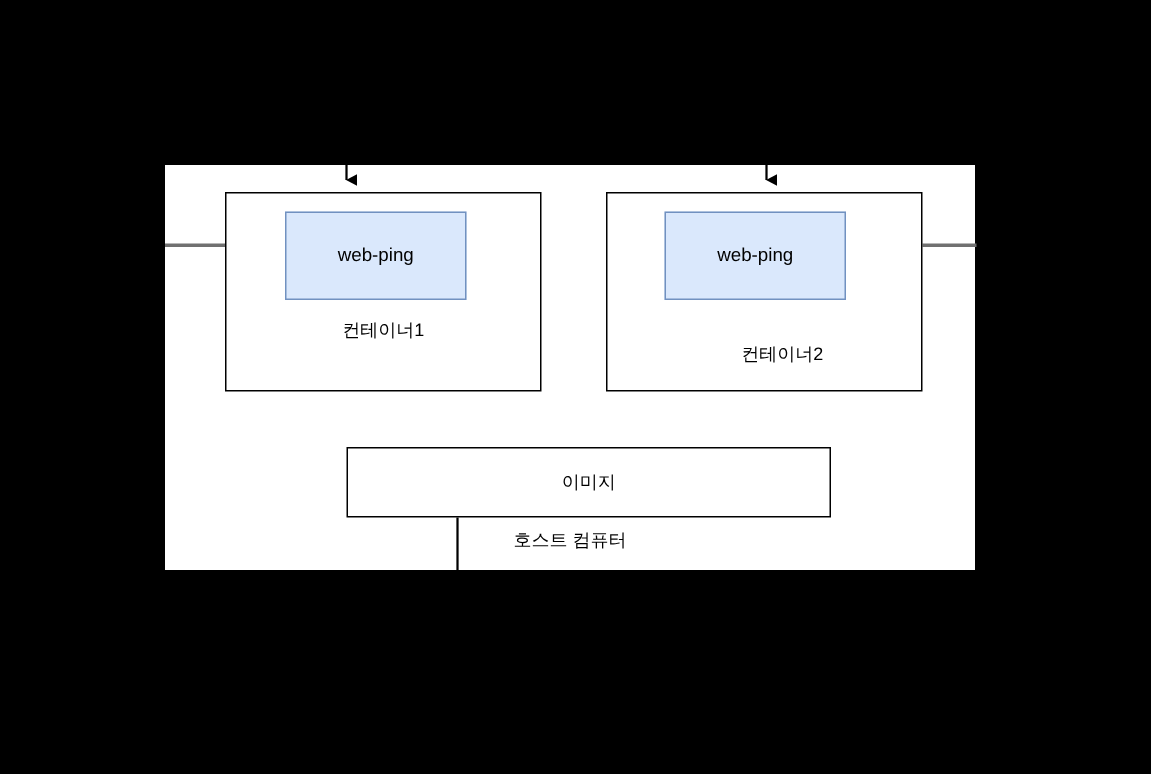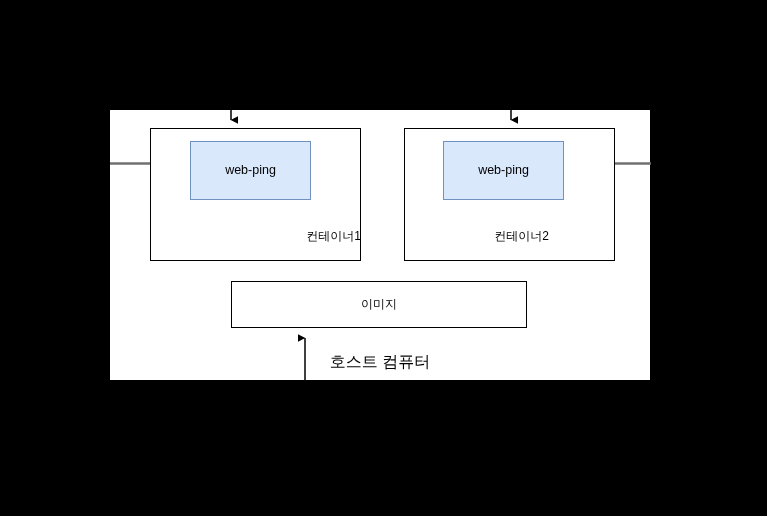--- a/index.html
+++ b/index.html
@@ -84,29 +84,29 @@
 
   
   .container-caption {
     position: absolute;
     width: 211px;
     text-align: center;
     font-size: 12px;
     color: #000000;
     white-space: nowrap;
   }
-  #caption-1 { left: 150px; top: 228px; text-align: right; }
+  #caption-1 { left: 150px; top: 212px; }
   #caption-2 { left: 416px; top: 228px; }
 
   
   #image-box {
     position: absolute;
     left: 231px;
-    top: 281px;
-    width: 296px;
+    top: 298px;
+    width: 323px;
     height: 47px;
     border: 1.6px solid #000000;
     background: #ffffff;
     box-sizing: border-box;
     display: flex;
     align-items: center;
     justify-content: center;
   }
   .image-label {
     font-size: 12px;
@@ -114,21 +114,21 @@
     white-space: nowrap;
   }
 
   
   #host-caption {
     position: absolute;
     left: 300px;
     top: 352px;
     width: 160px;
     text-align: center;
-    font-size: 16px;
+    font-size: 12px;
     color: #000000;
     white-space: nowrap;
   }
 
   
   #connectors {
     position: absolute;
     left: 0;
     top: 0;
     width: 767px;

